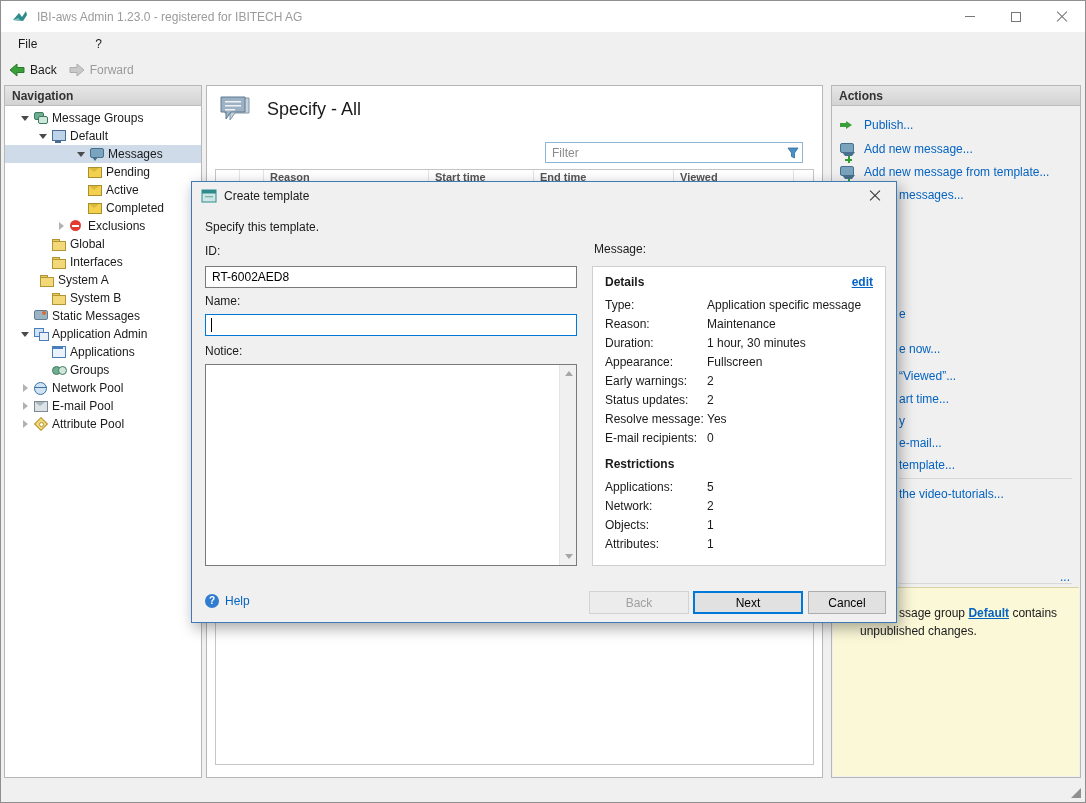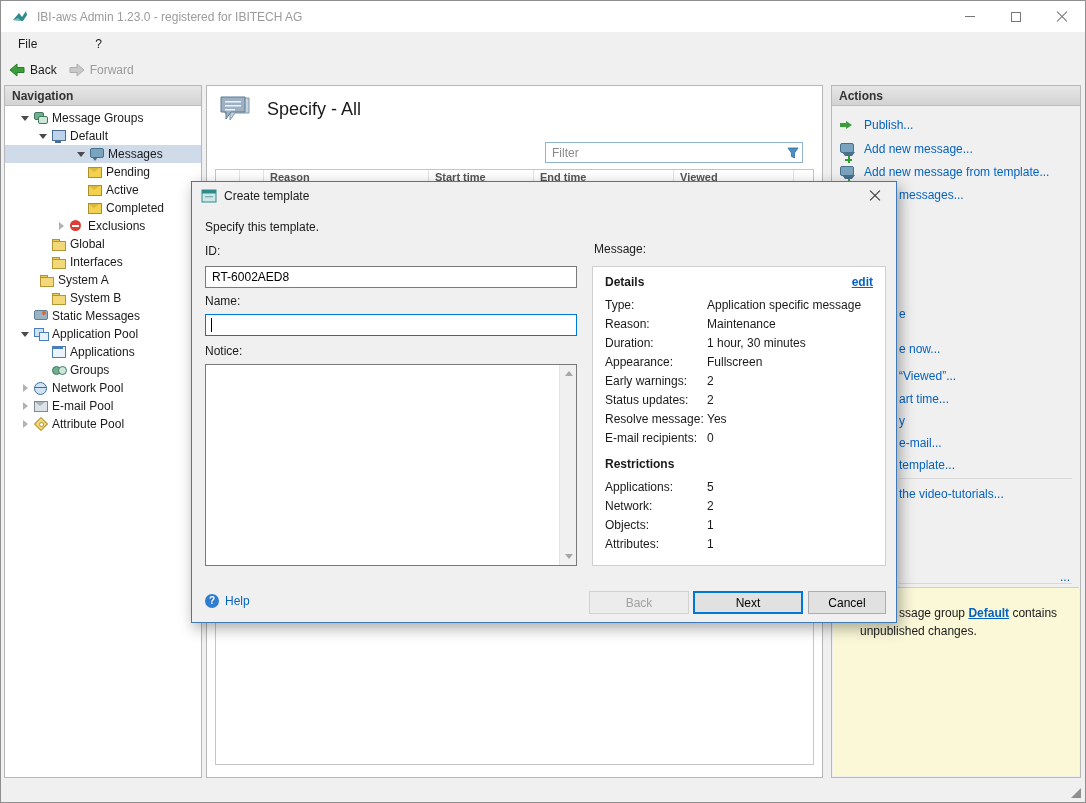--- a/index.html
+++ b/index.html
@@ -263,21 +263,21 @@
         <span class="tree-label">System B</span>
       </div>
       <div class="tree-row" style="padding-left:12px">
         <span class="chev"></span>
         <span class="ic ic-static"></span>
         <span class="tree-label">Static Messages</span>
       </div>
       <div class="tree-row" style="padding-left:12px">
         <span class="chev exp"></span>
         <span class="ic ic-apps"></span>
-        <span class="tree-label">Application Pool</span>
+        <span class="tree-label">Application Admin</span>
       </div>
       <div class="tree-row" style="padding-left:30px">
         <span class="chev"></span>
         <span class="ic ic-app"></span>
         <span class="tree-label">Applications</span>
       </div>
       <div class="tree-row" style="padding-left:30px">
         <span class="chev"></span>
         <span class="ic ic-groups"></span>
         <span class="tree-label">Groups</span>

